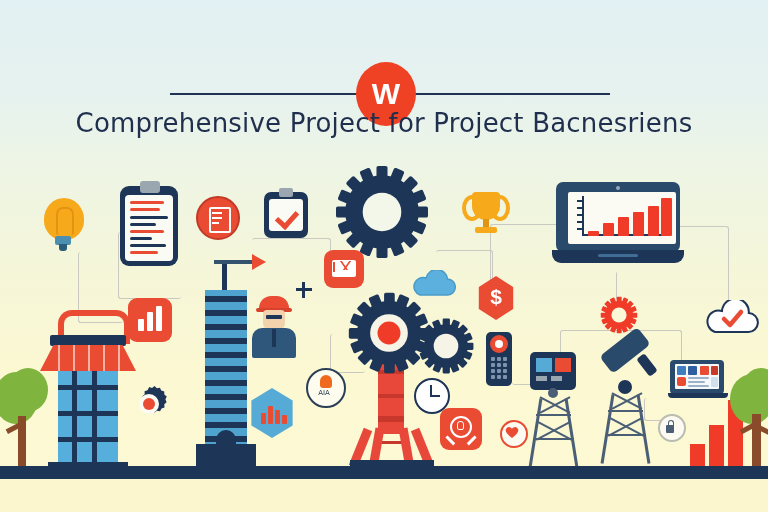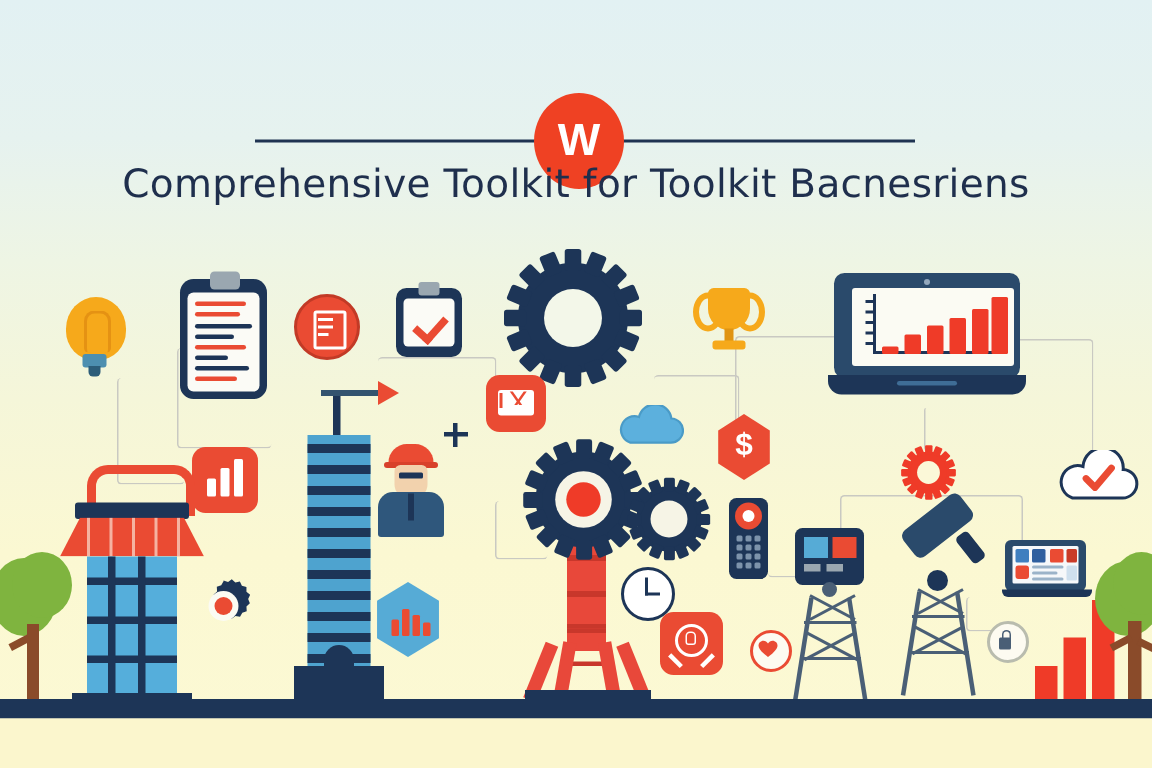--- a/index.html
+++ b/index.html
@@ -181,21 +181,21 @@
 <body>
 
 <div id="stage">
 
   <div class="hdr">
     <div class="rule l"></div>
     <div class="rule r"></div>
     <div class="badge">
       <span>W</span>
     </div>
-    <div class="title">Comprehensive Toolkit  for Toolkit Bacnesriens</div>
+    <div class="title">Comprehensive Project  for Project Bacnesriens</div>
   </div>
 
   <div class="conn abs" style="left:78px;top:252px;width:44px;height:70px;border-top:none;border-right:none;"></div>
   <div class="conn abs" style="left:118px;top:232px;width:62px;height:66px;border-top:none;border-right:none;"></div>
   <div class="conn abs" style="left:252px;top:238px;width:78px;height:36px;border-bottom:none;border-left:none;"></div>
   <div class="conn abs" style="left:330px;top:334px;width:34px;height:38px;border-top:none;border-right:none;"></div>
   <div class="conn abs" style="left:436px;top:250px;width:56px;height:34px;border-bottom:none;border-left:none;"></div>
   <div class="conn abs" style="left:490px;top:224px;width:70px;height:60px;border-bottom:none;border-right:none;"></div>
   <div class="conn abs" style="left:512px;top:360px;width:48px;height:24px;border-top:none;border-left:none;"></div>
   <div class="conn abs" style="left:616px;top:226px;width:112px;height:82px;border-bottom:none;border-left:none;"></div>
@@ -432,20 +432,24 @@
     </div>
   </div>
 
   <div class="abs hex-b hex">
     <i style="left:13px;height:11px;"></i>
     <i style="left:20px;height:18px;"></i>
     <i style="left:27px;height:14px;"></i>
     <i style="left:34px;height:9px;"></i>
   </div>
 
+  <div class="abs aia">
+    <div class="aia-m"></div>
+    <div class="aia-t">AIA</div>
+  </div>
 
   <div class="abs clock">
     <div class="cl-h" style="left:14px;top:5px;width:2px;height:12px;"></div>
     <div class="cl-h" style="left:14px;top:15px;width:10px;height:2px;"></div>
   </div>
 
   <div class="abs rem">
     <div class="rem-b">
         <i></i>
       </div>

